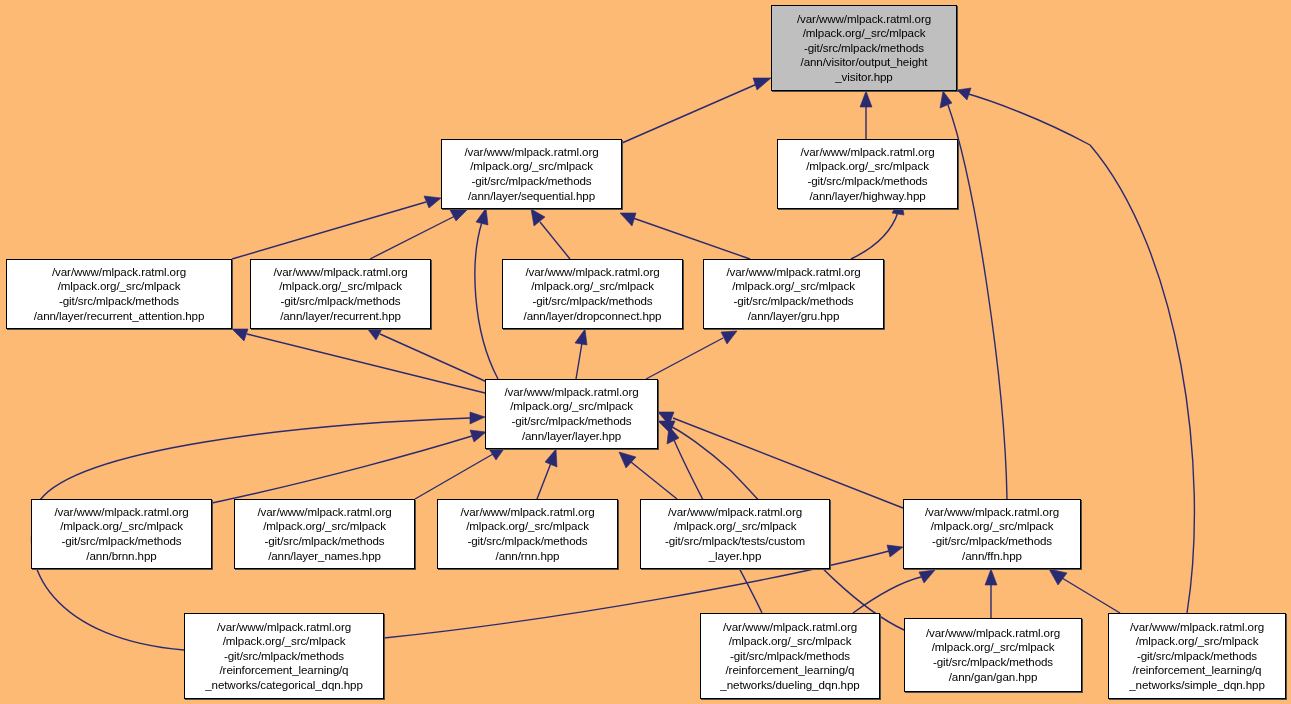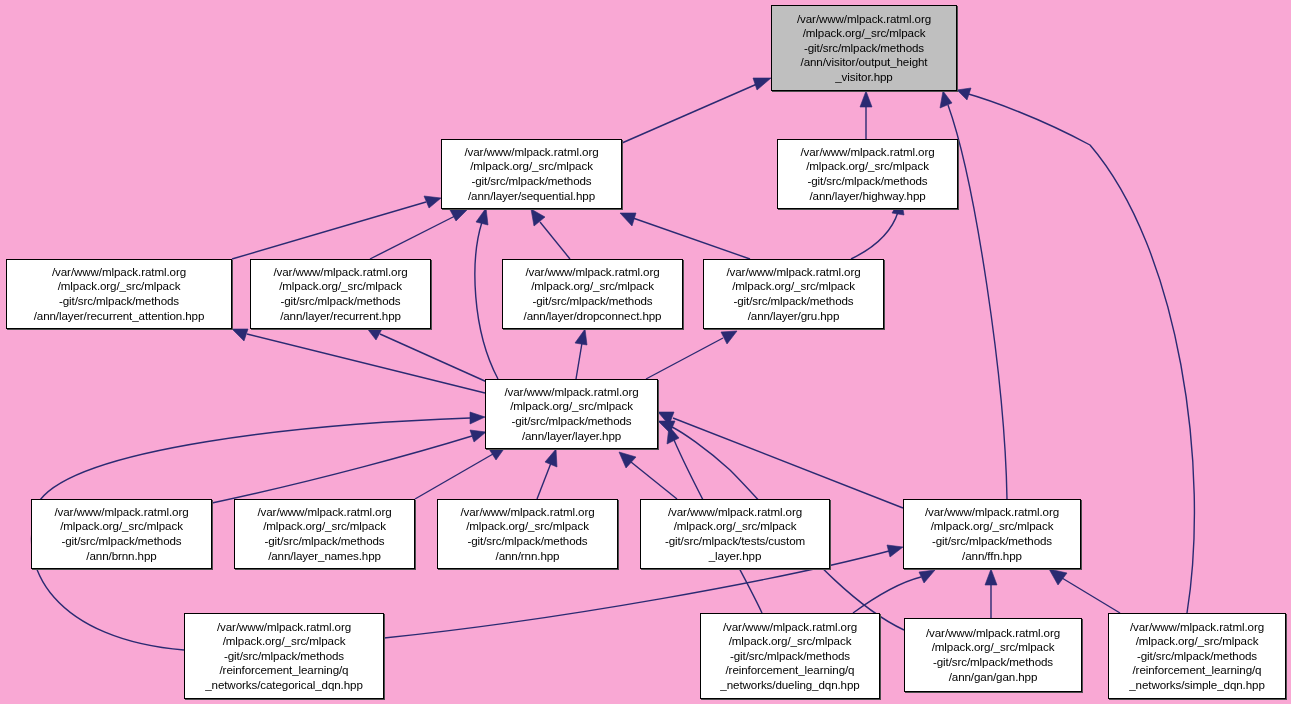--- a/index.html
+++ b/index.html
@@ -4,21 +4,21 @@
 <style>
   html, body {
     margin: 0;
     padding: 0;
     background: #ffffff;
   }
   #graph-root {
     position: relative;
     width: 1291px;
     height: 704px;
-    background: #f9a8d4;
+    background: #fdba74;
     font-family: "Liberation Sans", sans-serif;
     overflow: hidden;
   }
   #edge-layer {
     position: absolute;
     left: 0;
     top: 0;
     width: 1291px;
     height: 704px;
     pointer-events: none;

